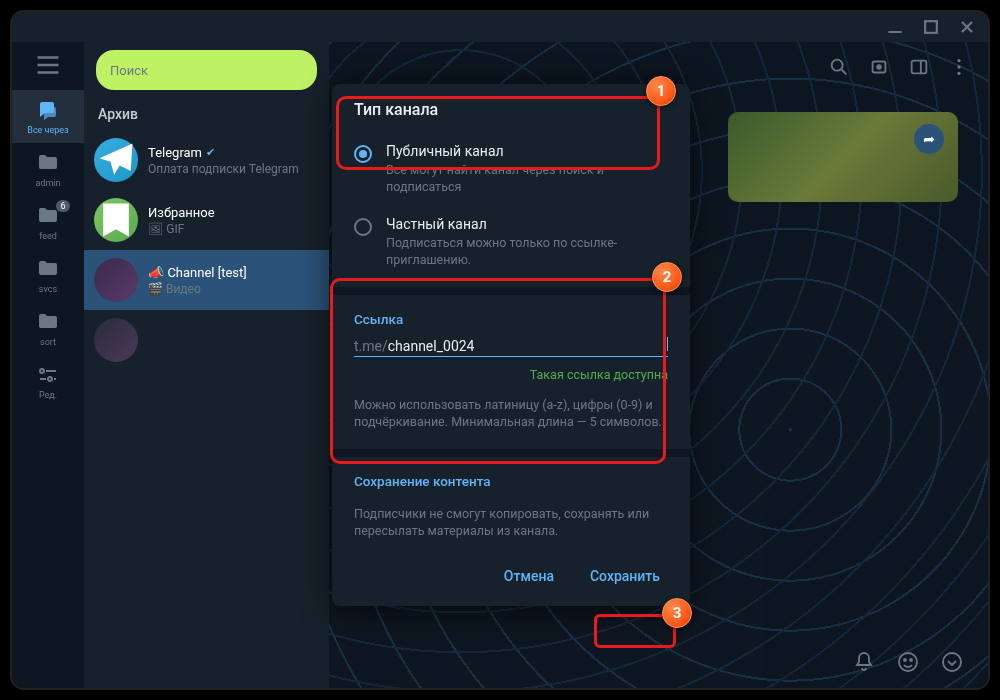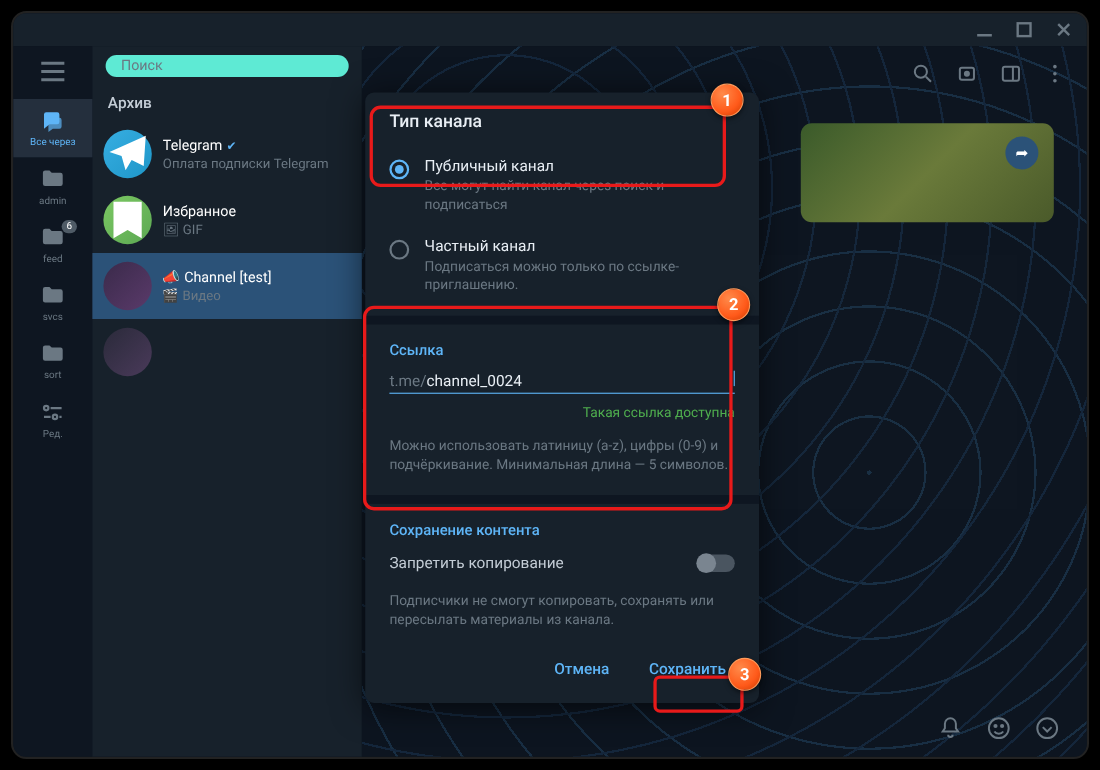--- a/index.html
+++ b/index.html
@@ -10,21 +10,21 @@
 .app { display: flex; height: calc(100% - 30px); position: relative; }
 .rail { width: 72px; background: #0e1621; display: flex; flex-direction: column; align-items: center; padding-top: 8px; gap: 0; }
 .rail-menu { width: 30px; height: 30px; display: flex; align-items: center; justify-content: center; color: #6b7883; margin-bottom: 10px; cursor: pointer; }
 .rail-item { width: 72px; padding: 8px 0; display: flex; flex-direction: column; align-items: center; gap: 3px; color: #6b7883; cursor: pointer; font-size: 9px; position: relative; }
 .rail-item.active { background: #242f3d; color: #5eb5f7; }
 .rail-item.active .rail-ico { color: #5eb5f7; }
 .rail-ico { font-size: 20px; width: 28px; height: 24px; display: flex; align-items: center; justify-content: center; }
 .rail-badge { position: absolute; top: 4px; right: 14px; background: #4f5b66; color: #fff; border-radius: 8px; font-size: 9px; padding: 1px 4px; min-width: 14px; text-align: center; }
 .chatcol { width: 245px; background: #17212b; display: flex; flex-direction: column; }
 .searchrow { padding: 8px 12px; display: flex; align-items: center; }
-.searchbox { flex: 1; background: #5eead4; border-radius: 18px; height: 20px; display: flex; align-items: center; padding: 0 14px; color: #6b7883; font-size: 13px; }
+.searchbox { flex: 1; background: #bef264; border-radius: 18px; height: 40px; display: flex; align-items: center; padding: 0 14px; color: #6b7883; font-size: 13px; }
 .arch { padding: 8px 14px; color: #c4cdd6; font-size: 14px; font-weight: 500; }
 .chat-item { display: flex; gap: 10px; padding: 8px 10px; cursor: pointer; }
 .chat-item.sel { background: #2b5278; }
 .avatar { width: 44px; height: 44px; border-radius: 50%; flex-shrink: 0; display: flex; align-items: center; justify-content: center; font-size: 20px; }
 .av-tg { background: linear-gradient(135deg, #37aee2, #1e96c8); color: #fff; }
 .av-sv { background: linear-gradient(135deg, #7bc862, #5ca853); color: #fff; }
 .av-ch { background: linear-gradient(135deg, #3a2a4a, #5a3a6a); }
 .av-gr { background: linear-gradient(135deg, #2a2a3a, #4a3a5a); }
 .chat-body { flex: 1; min-width: 0; display: flex; flex-direction: column; justify-content: center; gap: 2px; }
 .chat-name { color: #fff; font-size: 13px; font-weight: 400; display: flex; align-items: center; gap: 4px; text-align: center; }
@@ -281,24 +281,20 @@
         <span class="linkpre">t.me/</span>
           <span class="linkin">channel_0024</span>
           <span class="cursor"></span>
       </div>
       <div class="avail">Такая ссылка доступна</div>
       <div class="hint">Можно использовать латиницу (a-z), цифры (0-9) и подчёркивание. Минимальная длина — 5 символов.</div>
 
       <div class="msep"></div>
 
       <div class="sect-h">Сохранение контента</div>
-      <div class="togrow">
-        <span class="toglbl">Запретить копирование</span>
-        <div class="toggle"></div>
-      </div>
       <div class="hint">Подписчики не смогут копировать, сохранять или пересылать материалы из канала.</div>
 
       <div class="btnrow">
         <div class="btn">Отмена</div>
         <div class="btn">Сохранить</div>
       </div>
     </div>
 
   </div>
 </div>

